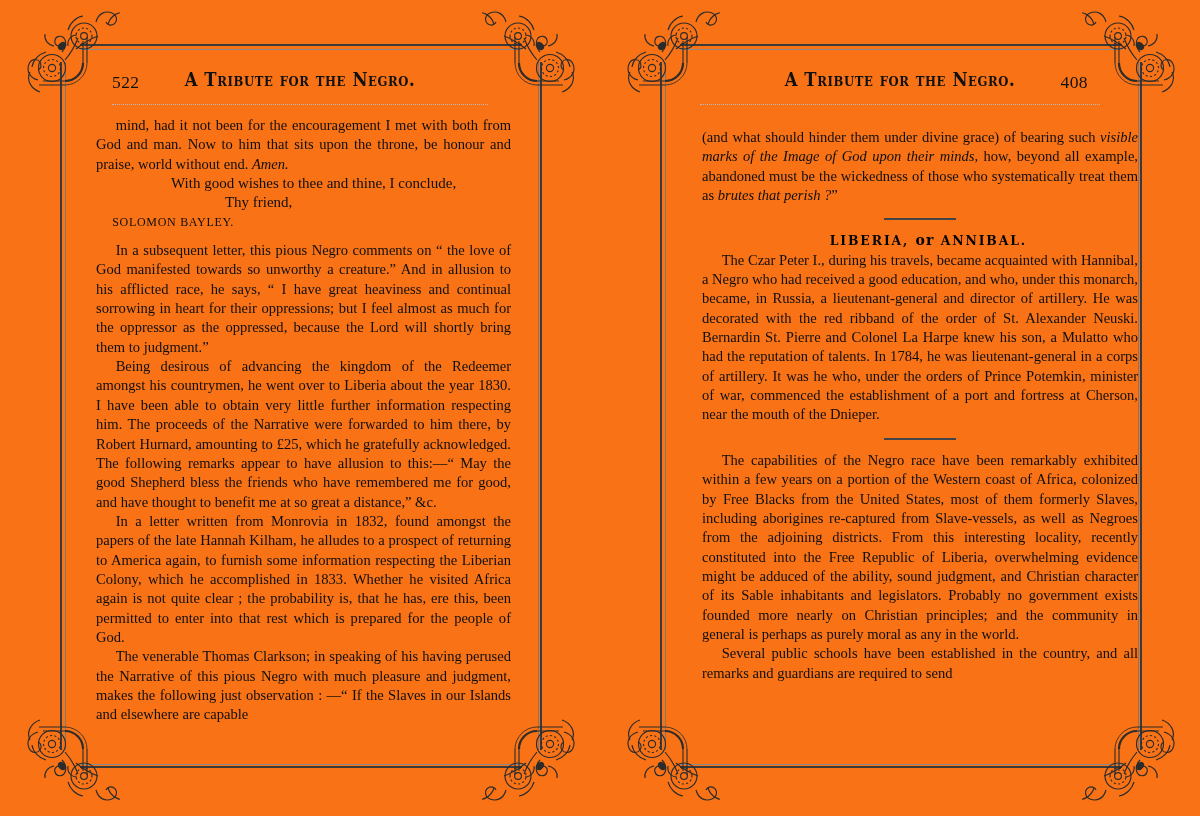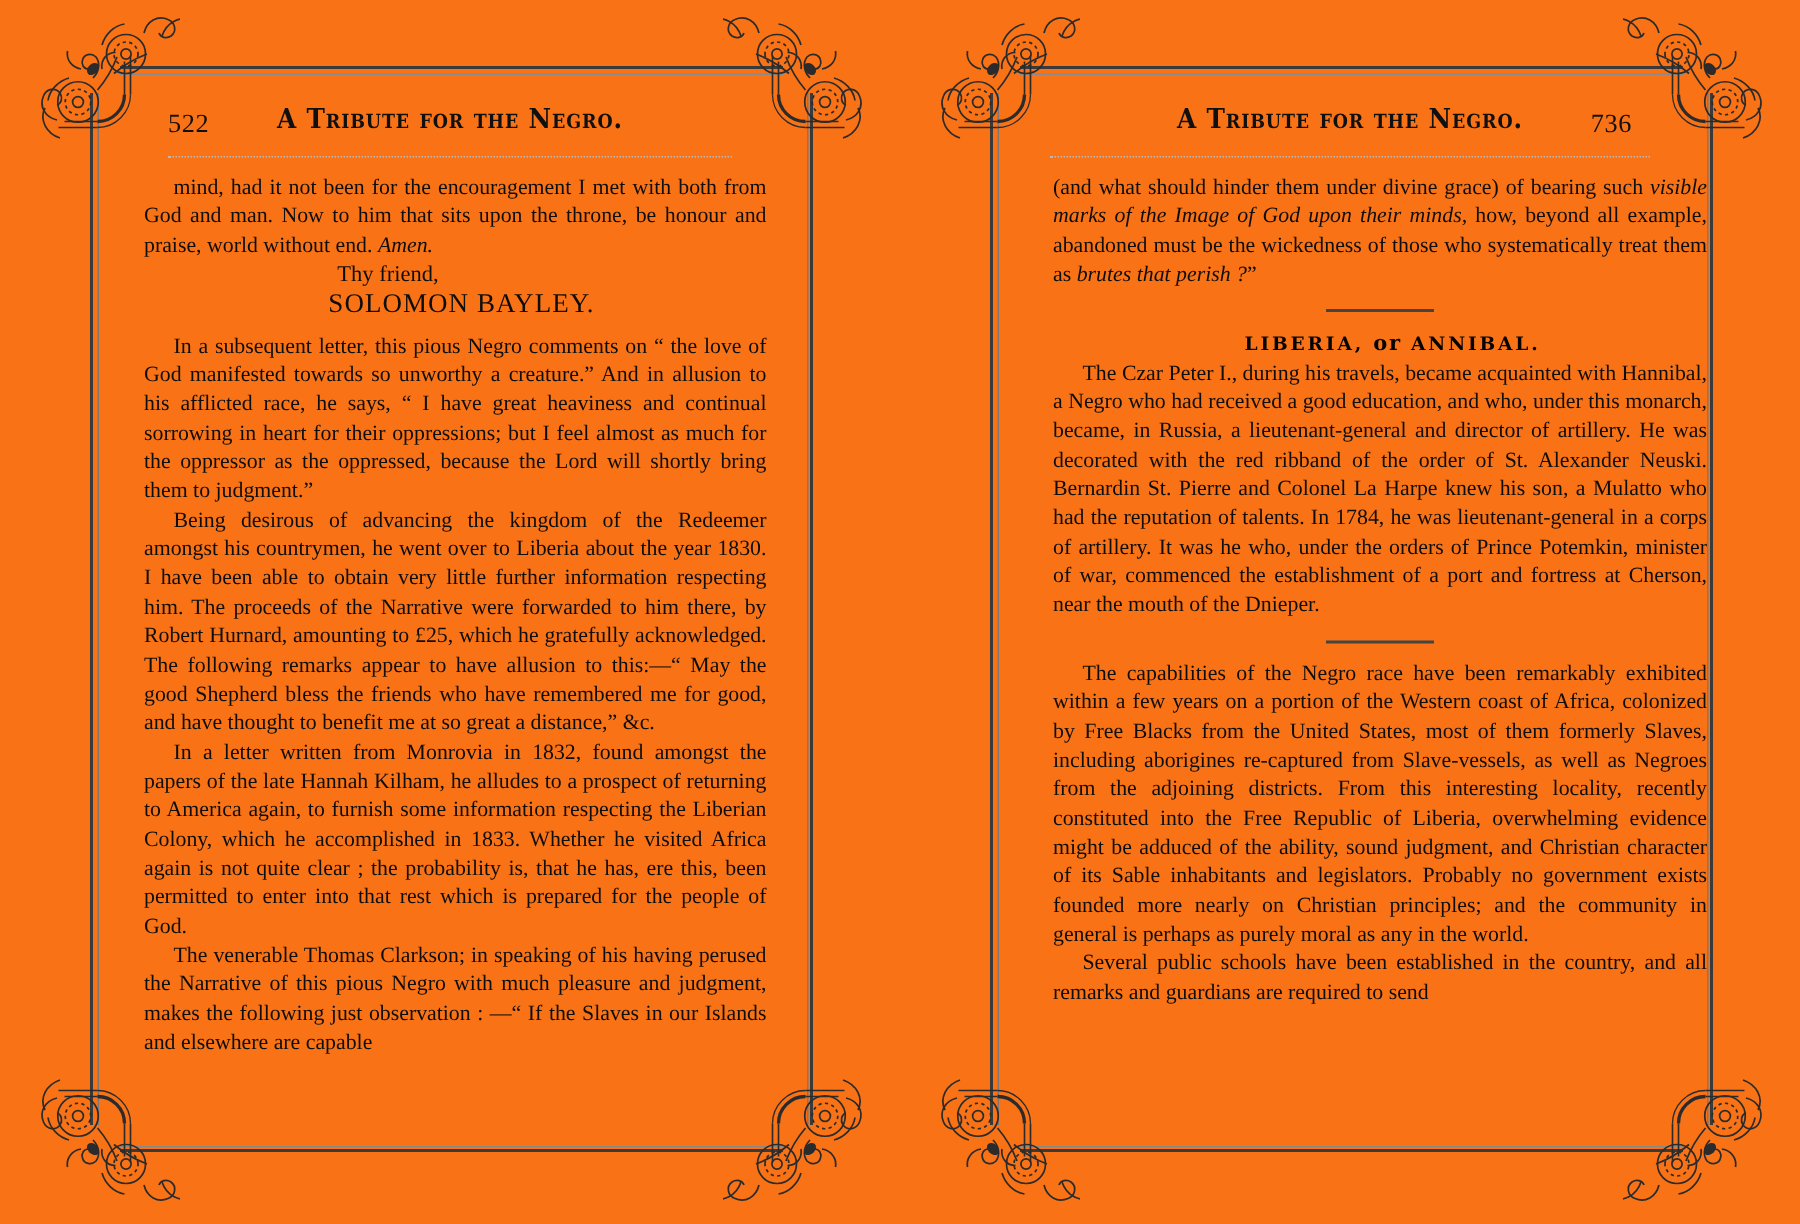--- a/index.html
+++ b/index.html
@@ -86,25 +86,25 @@
     line-height:19.35px;
     color:#0e0e0e;
     text-align:justify;
     text-justify:inter-word;
     -webkit-hyphens:none;hyphens:none;
   }
   .page-left .col{left:96px;width:415px;}
   .page-right .col{left:702px;width:436px;}
   .page-right .col{left:102px;width:436px;}
   .col p{margin:0;text-indent:1.35em;}
-  .col p.noindent{text-indent:0;}
+  .col p.noindent{text-indent:0;margin-top:12px;}
   .col i{font-style:italic;}
   .sig{
-    text-indent:0;text-align:center;
-    letter-spacing:.7px;font-size:18px;
+    text-indent:0;text-align:left;
+    letter-spacing:.7px;font-size:12px;
     padding-right:16px;
   }
   .thyfriend{
     text-indent:0;text-align:center;padding-right:110px;font-size:15px;
   }
   .wishes{text-indent:0;text-align:center;font-size:15px;}
   .section-head{
     text-align:center;text-indent:0;
     font-family:"DejaVu Serif", serif;
     font-weight:700;font-size:12.4px;
@@ -239,20 +239,21 @@
     </div>
 
     <div class="runhead">
       <div class="folio l">522</div>
       <div class="title">A Tribute for the Negro.</div>
     </div>
     <div class="headrule" style="left:112px;right:112px;"></div>
 
     <div class="col">
       <p><span>mind, had it not been for the encouragement I met with both from God and man.  Now to him that sits upon the throne, be honour and praise, world without end.  </span><i>Amen.</i></p>
+      <p class="wishes">With good wishes to thee and thine, I conclude,</p>
       <p class="thyfriend">Thy friend,</p>
       <p class="sig">SOLOMON BAYLEY.</p>
       <div class="gap"></div>
       <p>In a subsequent letter, this pious Negro comments on “ the love of God manifested towards so unworthy a creature.”  And in allusion to his afflicted race, he says, “ I have great heaviness and continual sorrowing in heart for their oppressions; but I feel almost as much for the oppressor as the oppressed, because the Lord will shortly bring them to judgment.”</p>
       <p>Being desirous of advancing the kingdom of the Redeemer amongst his countrymen, he went over to Liberia about the year 1830.  I have been able to obtain very little further information respecting him.  The proceeds of the Narrative were forwarded to him there, by Robert Hurnard, amounting to £25, which he gratefully acknowledged.  The following remarks appear to have allusion to this:—“ May the good Shepherd bless the friends who have remembered me for good, and have thought to benefit me at so great a distance,” &amp;c.</p>
       <p>In a letter written from Monrovia in 1832, found amongst the papers of the late Hannah Kilham, he alludes to a prospect of returning to America again, to furnish some information respecting the Liberian Colony, which he accomplished in 1833.  Whether he visited Africa again is not quite clear ; the probability is, that he has, ere this, been permitted to enter into that rest which is prepared for the people of God.</p>
       <p>The venerable Thomas Clarkson; in speaking of his having perused the Narrative of this pious Negro with much pleasure and judgment, makes the following just observation : —“ If the Slaves in our Islands and elsewhere are capable</p>
     </div>
   </div>
 
@@ -365,21 +366,21 @@
           <path d="M49 81c10 0 18-8 18-18" stroke-width="2.2"></path>
             <path d="M49 85c12 0 22-10 22-22" stroke-width=".85"></path>
           <path d="M67 63v-22M71 63v-26" stroke-width="1.1"></path>
             <path d="M49 81H27M49 85H23" stroke-width="1.1"></path>
         </svg>
       </div>
     </div>
 
     <div class="runhead">
       <div class="title">A Tribute for the Negro.</div>
-      <div class="folio r">736</div>
+      <div class="folio r">408</div>
     </div>
     <div class="headrule" style="left:100px;right:100px;"></div>
 
     <div class="col">
       <p class="noindent"><span>(and what should hinder them under divine grace) of bearing such </span><i>visible marks of the Image of God upon their minds,</i><span> how, beyond all example, abandoned must be the wickedness of those who systematically treat them as </span><i>brutes that perish ?</i><span>”</span></p>
 
       <div class="divider"></div>
 
       <p class="section-head"><span>LIBERIA,</span> <span class="small">or</span> <span>ANNIBAL.</span></p>
       <p>The Czar Peter I., during his travels, became acquainted with Hannibal, a Negro who had received a good education, and who, under this monarch, became, in Russia, a lieutenant-general and director of artillery.  He was decorated with the red ribband of the order of St. Alexander Neuski.  Bernardin St. Pierre and Colonel La Harpe knew his son, a Mulatto who had the reputation of talents. In 1784, he was lieutenant-general in a corps of artillery. It was he who, under the orders of Prince Potemkin, minister of war, commenced the establishment of a port and fortress at Cherson, near the mouth of the Dnieper.</p>

